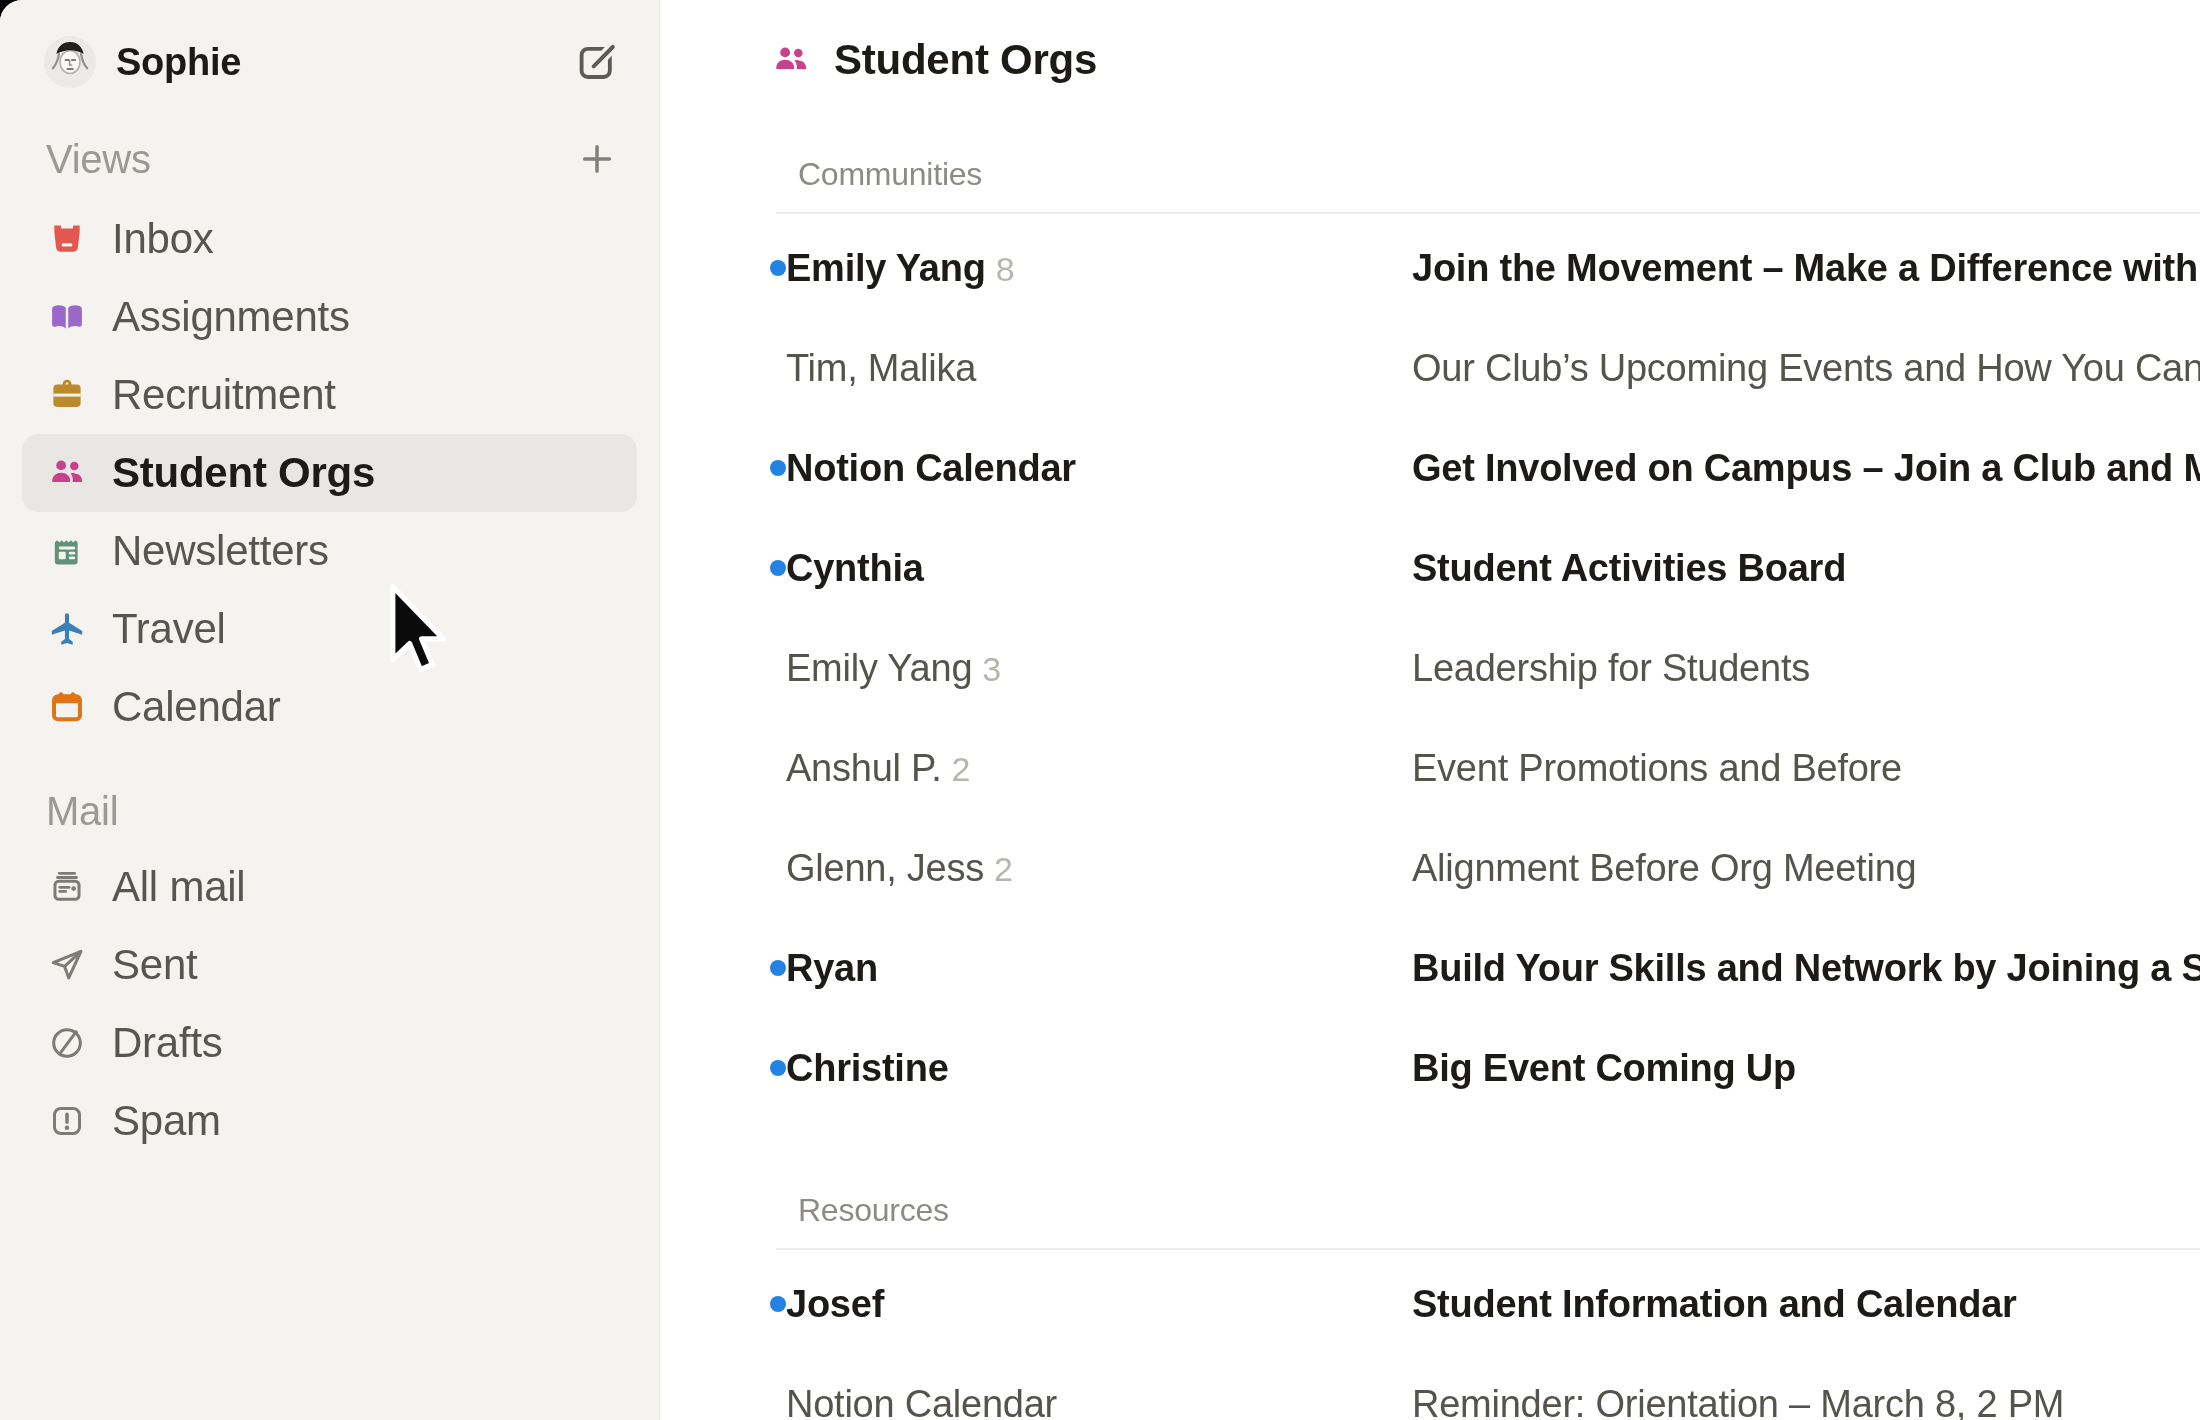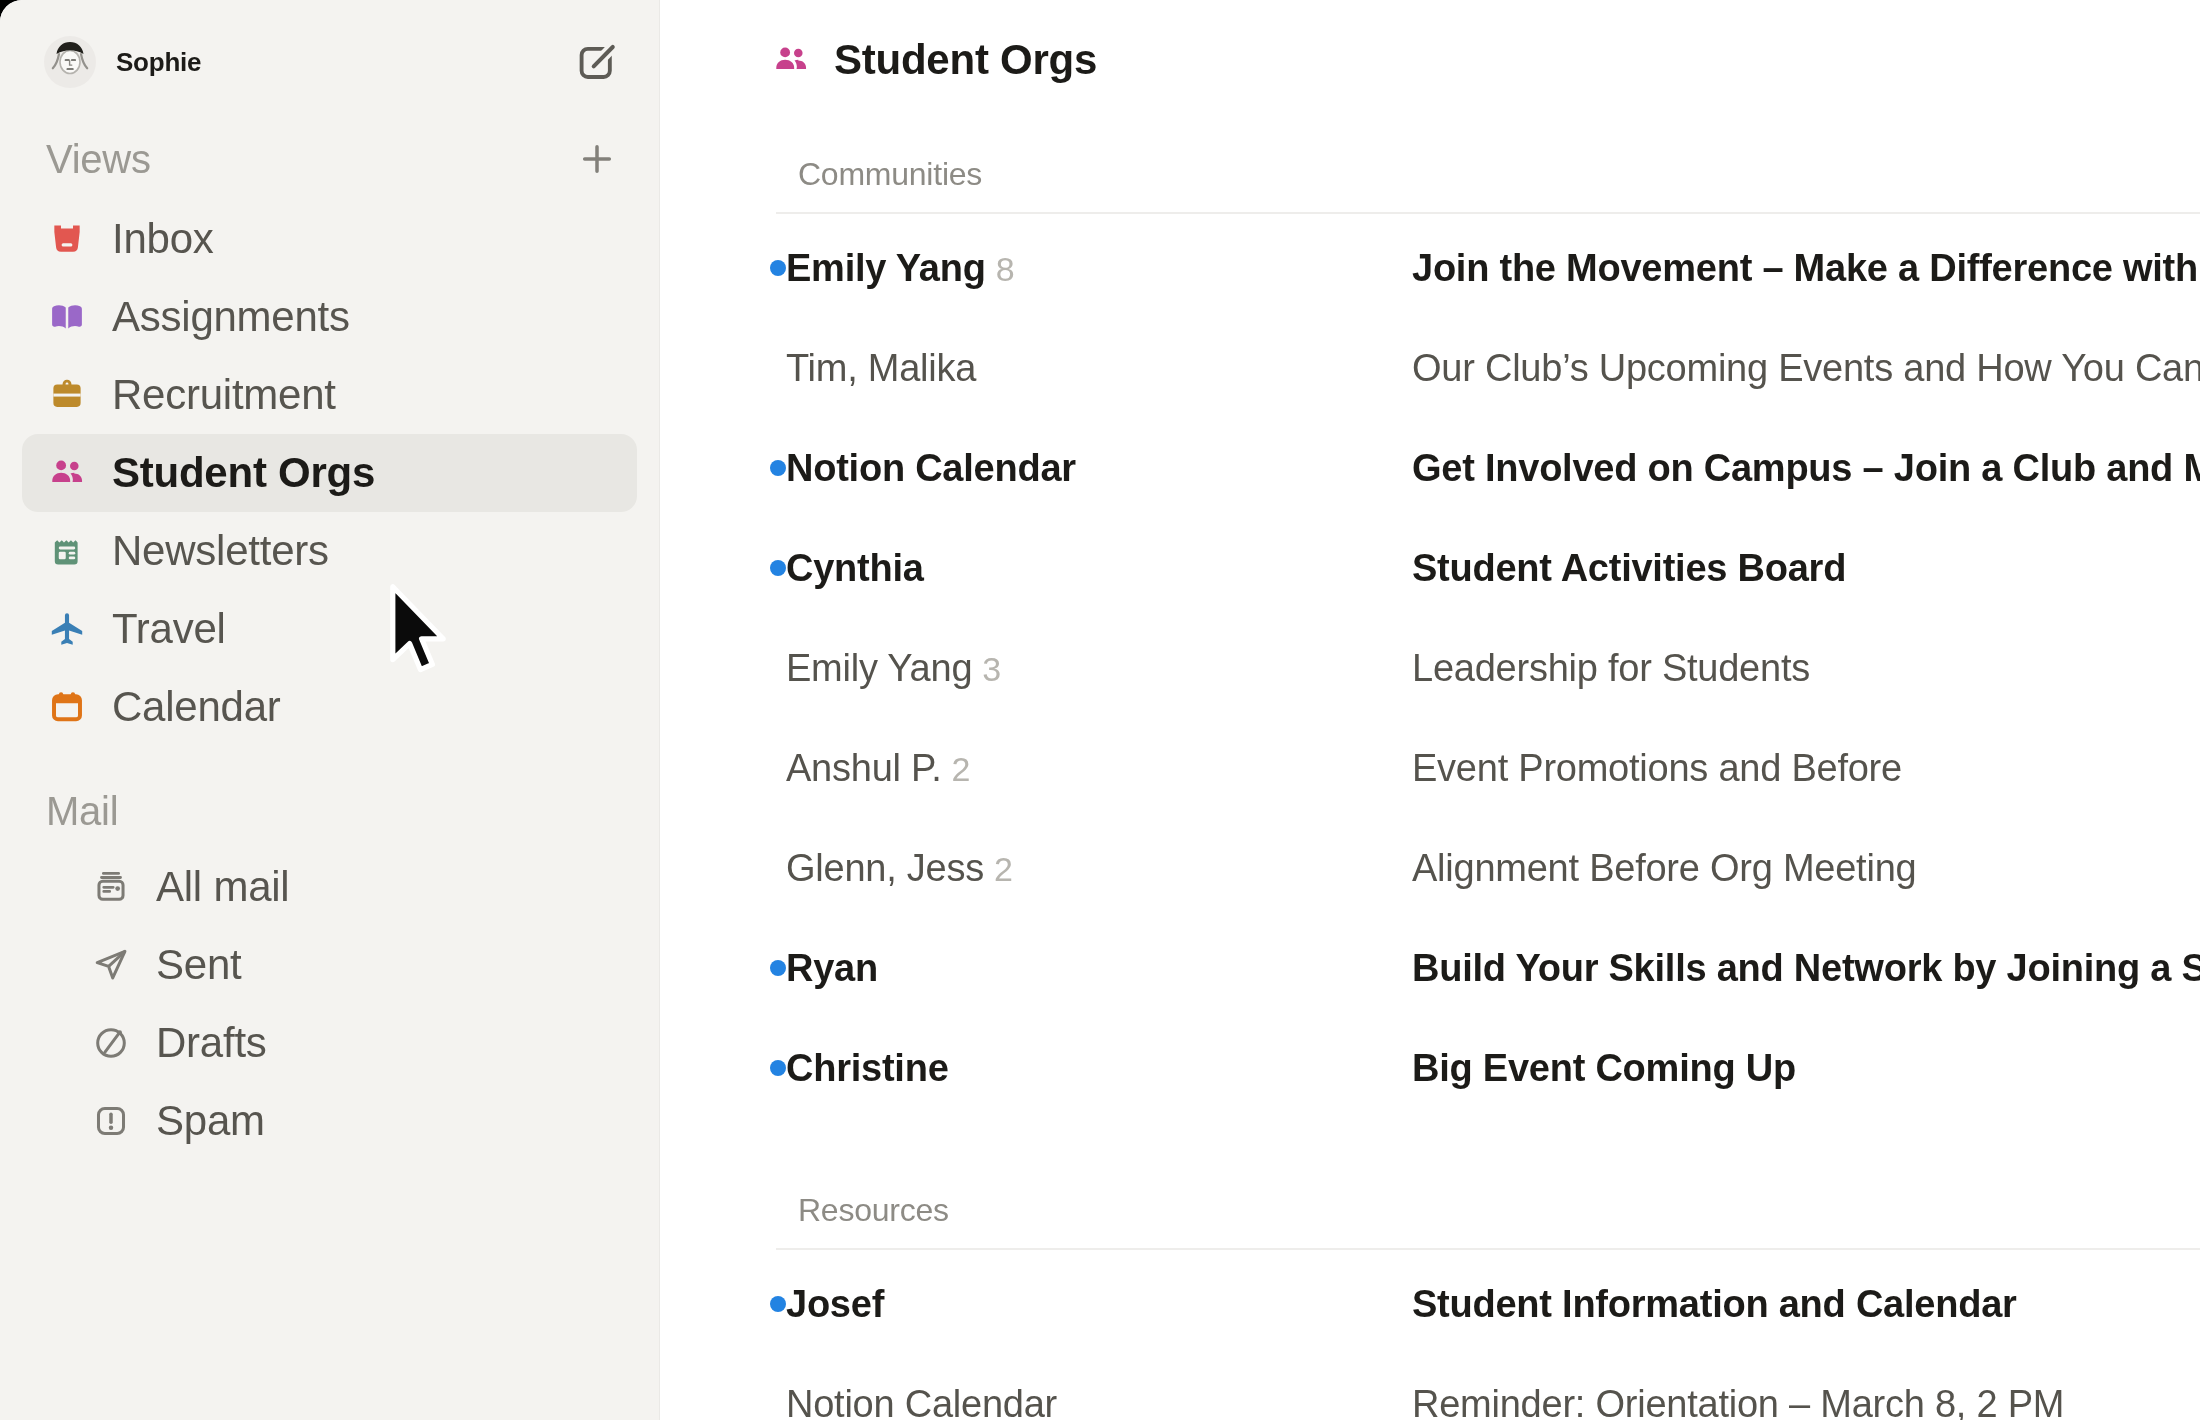--- a/index.html
+++ b/index.html
@@ -19,33 +19,33 @@
   *{box-sizing:border-box;margin:0;padding:0;}
   html,body{width:2200px;height:1420px;background:#000;overflow:hidden;}
   body{font-family:"Liberation Sans","DejaVu Sans",sans-serif;letter-spacing:-0.015em;}
   .window{position:relative;width:2200px;height:1420px;background:var(--main-bg);
     border-radius:22px 0 0 0;overflow:hidden;}
   
   .sidebar{position:absolute;left:0;top:0;bottom:0;width:660px;background:var(--sb-bg);
     border-right:1px solid rgba(0,0,0,0.04);}
   .user-row{margin-top:34px;height:56px;display:flex;align-items:center;
     padding:0 40px 0 44px;gap:20px;}
-  .user-name{font-size:26px;font-weight:700;color:var(--txt-dark);}
+  .user-name{font-size:38px;font-weight:700;color:var(--txt-dark);}
   .compose-btn{margin-left:auto;color:#5d5b55;display:flex;}
   .search-row{margin-top:58px;height:56px;display:flex;align-items:center;
     padding-left:46px;gap:26px;color:#6b6963;}
   .search-label{font-size:38px;color:var(--txt-sidebar);}
   .section-head{height:46px;display:flex;align-items:center;justify-content:space-between;
     padding:0 42px 0 46px;}
   .views-head{margin-top:46px;}
   .mail-head{margin-top:42px;}
   .section-head .lbl{font-size:40px;color:var(--txt-sectionhead);}
   .plus-btn{color:#82807a;display:flex;}
   .nav{margin-top:18px;}
-  .mail-nav{margin-top:14px;padding-left:44px;}
+  .mail-nav{margin-top:14px;}
   .nav-item{height:78px;margin:0 22px;border-radius:16px;display:flex;align-items:center;
     padding-left:26px;gap:26px;cursor:default;}
   .nav-item .lbl{font-size:42px;color:var(--txt-sidebar);}
   .nav-item.selected{background:var(--sb-selected);}
   .nav-item.selected .lbl{color:var(--txt-dark);font-weight:700;}
   .nav-item svg{flex:0 0 auto;}
   .ic{width:38px;height:38px;}
   .ic-inbox{color:#e25750;} .ic-book{color:#9a68c8;} .ic-briefcase{color:#bd8a2b;}
   .ic-people{color:#c7418c;} .ic-news{color:#5f9277;} .ic-plane{color:#3a7fb5;}
   .ic-cal{color:#df7417;} .ic-mailgray{color:var(--icon-gray);}

